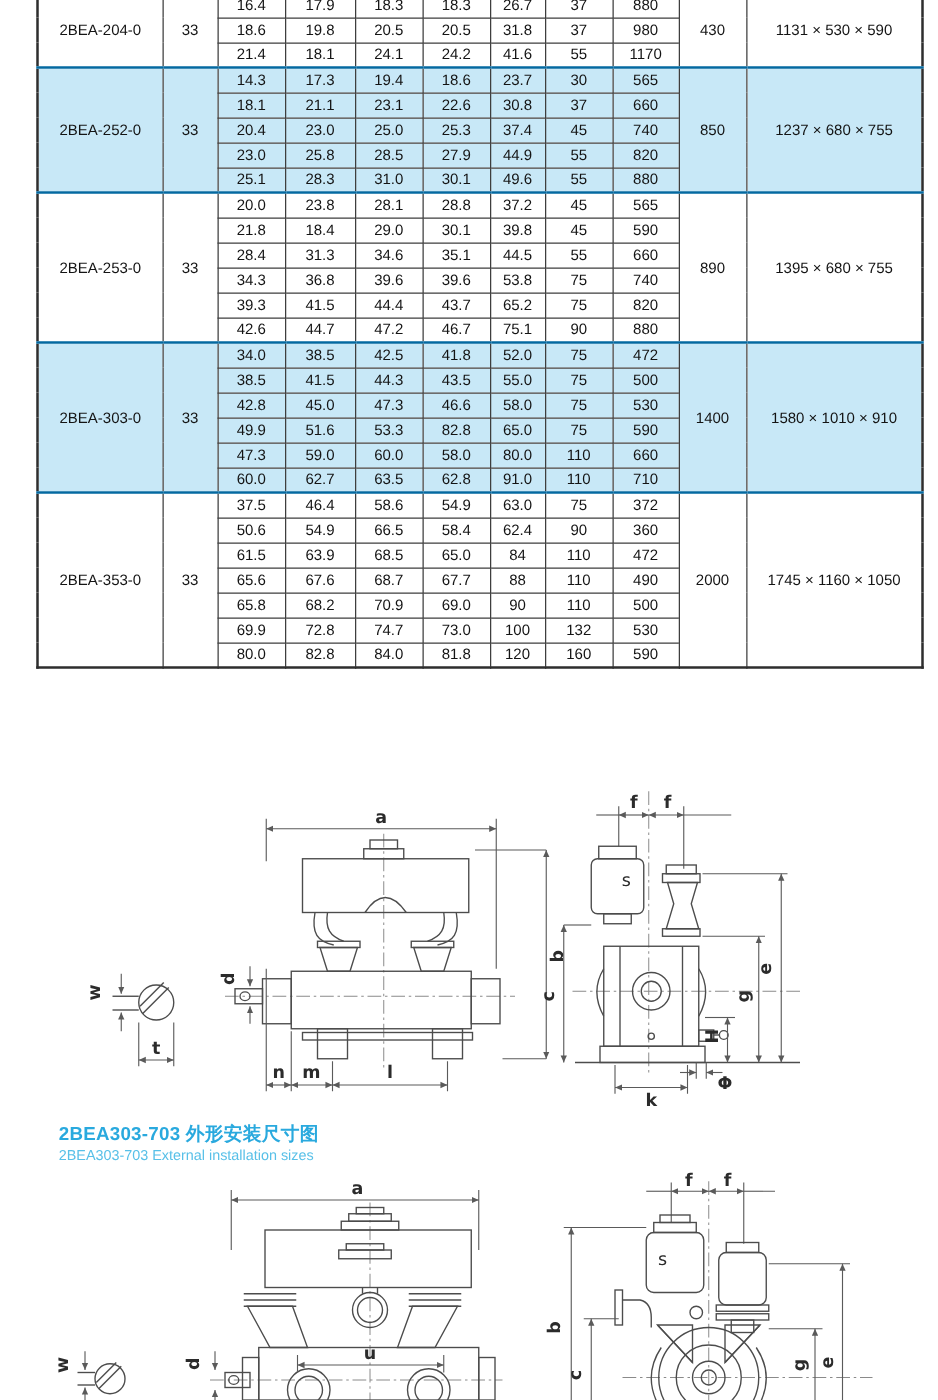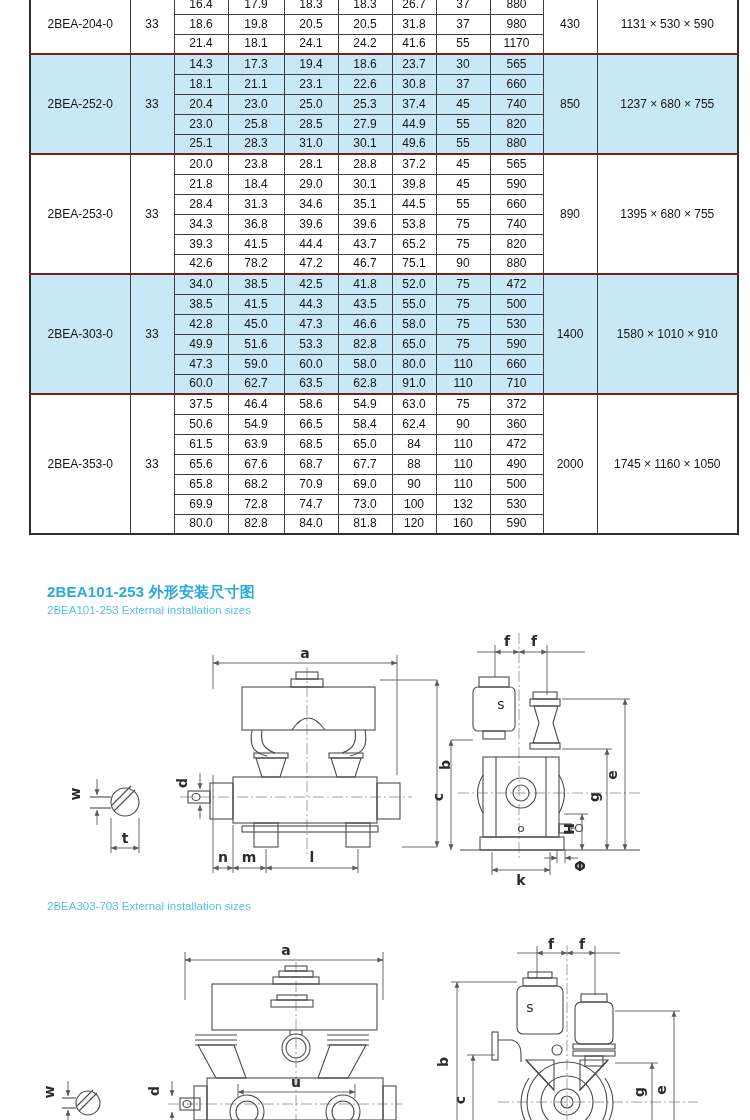--- a/index.html
+++ b/index.html
@@ -5,21 +5,21 @@
   *{box-sizing:border-box}
   html,body{margin:0;padding:0;background:#fff}
   .page{position:relative;width:750px;height:1120px;background:#fff;overflow:hidden;
         font-family:"Liberation Sans",sans-serif}
   
   table.spec{position:absolute;left:29px;top:-7px;border-collapse:collapse;table-layout:fixed;
              width:708px;border:2px solid #2e2e2e;background:#fff}
   .spec td{border:1px solid #3e3e3e;height:20px;padding:0;text-align:center;vertical-align:middle;
            font-size:12px;color:#141414;line-height:1.05;overflow:hidden;white-space:nowrap}
   .spec tr.hl td{background:#c8e8f7}
-  .spec tr.gs td{border-top:2px solid #7f1d1d}
+  .spec tr.gs td{border-top:2px solid #0369a1}
   
   .sec{position:absolute;left:47px}
   .sec .t{font-size:15px;font-weight:bold;color:#29a9de;letter-spacing:.2px}
   .sec .s{font-size:11.5px;color:#58c0e8;margin-top:2px}
   
   svg.diag{position:absolute;overflow:visible}
   .ln{stroke:#4c4c4c;stroke-width:1.1;fill:none}
   .dim{stroke:#5a5a5a;stroke-width:.9;fill:none}
   .cl{stroke:#8a8a8a;stroke-width:.8;fill:none;stroke-dasharray:11 3 2 3}
   .lbl{font-family:"DejaVu Sans",sans-serif;font-size:14px;fill:#2b2b2b;text-anchor:middle}
@@ -169,21 +169,21 @@
           <td>39.3</td>
           <td>41.5</td>
           <td>44.4</td>
           <td>43.7</td>
           <td>65.2</td>
           <td>75</td>
           <td>820</td>
         </tr>
         <tr>
           <td>42.6</td>
-          <td>78.2</td>
+          <td>44.7</td>
           <td>47.2</td>
           <td>46.7</td>
           <td>75.1</td>
           <td>90</td>
           <td>880</td>
         </tr>
         <tr class="hl gs">
           <td rowspan="6">2BEA-303-0</td>
           <td rowspan="6">33</td>
           <td>34.0</td>
@@ -304,24 +304,20 @@
           <td>82.8</td>
           <td>84.0</td>
           <td>81.8</td>
           <td>120</td>
           <td>160</td>
           <td>590</td>
         </tr>
       </tbody>
   </table>
 
-  <div class="sec" style="top:583px">
-    <div class="t">2BEA101-253 外形安装尺寸图</div>
-    <div class="s">2BEA101-253 External installation sizes</div>
-  </div>
 
   <svg class="diag" style="left:40px;top:625px" width="710" height="270" viewBox="0 0 710 270">
     <defs>
       <marker id="ahE" viewBox="0 0 10 10" refX="9" refY="5" markerWidth="7" markerHeight="7" orient="auto">
         <path d="M0,1 L9,5 L0,9 z" fill="#5a5a5a"></path>
         </marker>
       <marker id="ahS" viewBox="0 0 10 10" refX="1" refY="5" markerWidth="7" markerHeight="7" orient="auto">
         <path d="M10,1 L1,5 L10,9 z" fill="#5a5a5a"></path>
         </marker>
     </defs>
@@ -456,20 +452,21 @@
       <text class="lbl lblb" x="540" y="246">Φ</text>
 
       <line class="dim" x1="452" y1="227" x2="452" y2="250"></line>
       <line class="dim" x1="510" y1="227" x2="510" y2="250"></line>
       <line class="dim" x1="452" y1="245" x2="510" y2="245" marker-start="url(#ahS)" marker-end="url(#ahE)"></line>
       <text class="lbl lblb" x="481" y="260">k</text>
     </g>
   </svg>
 
   <div class="sec" style="top:898px">
+    <div class="t">2BEA303-703 外形安装尺寸图</div>
     <div class="s">2BEA303-703 External installation sizes</div>
   </div>
 
   <svg class="diag" style="left:40px;top:940px" width="710" height="180" viewBox="0 0 710 180">
 
     <g>
       <circle class="ln" cx="48" cy="163" r="12"></circle>
       <line class="ln" x1="39" y1="171" x2="57" y2="153"></line>
       <line class="ln" x1="37" y1="166" x2="53" y2="150"></line>
       <line class="ln" x1="22" y1="158" x2="36" y2="158"></line>

